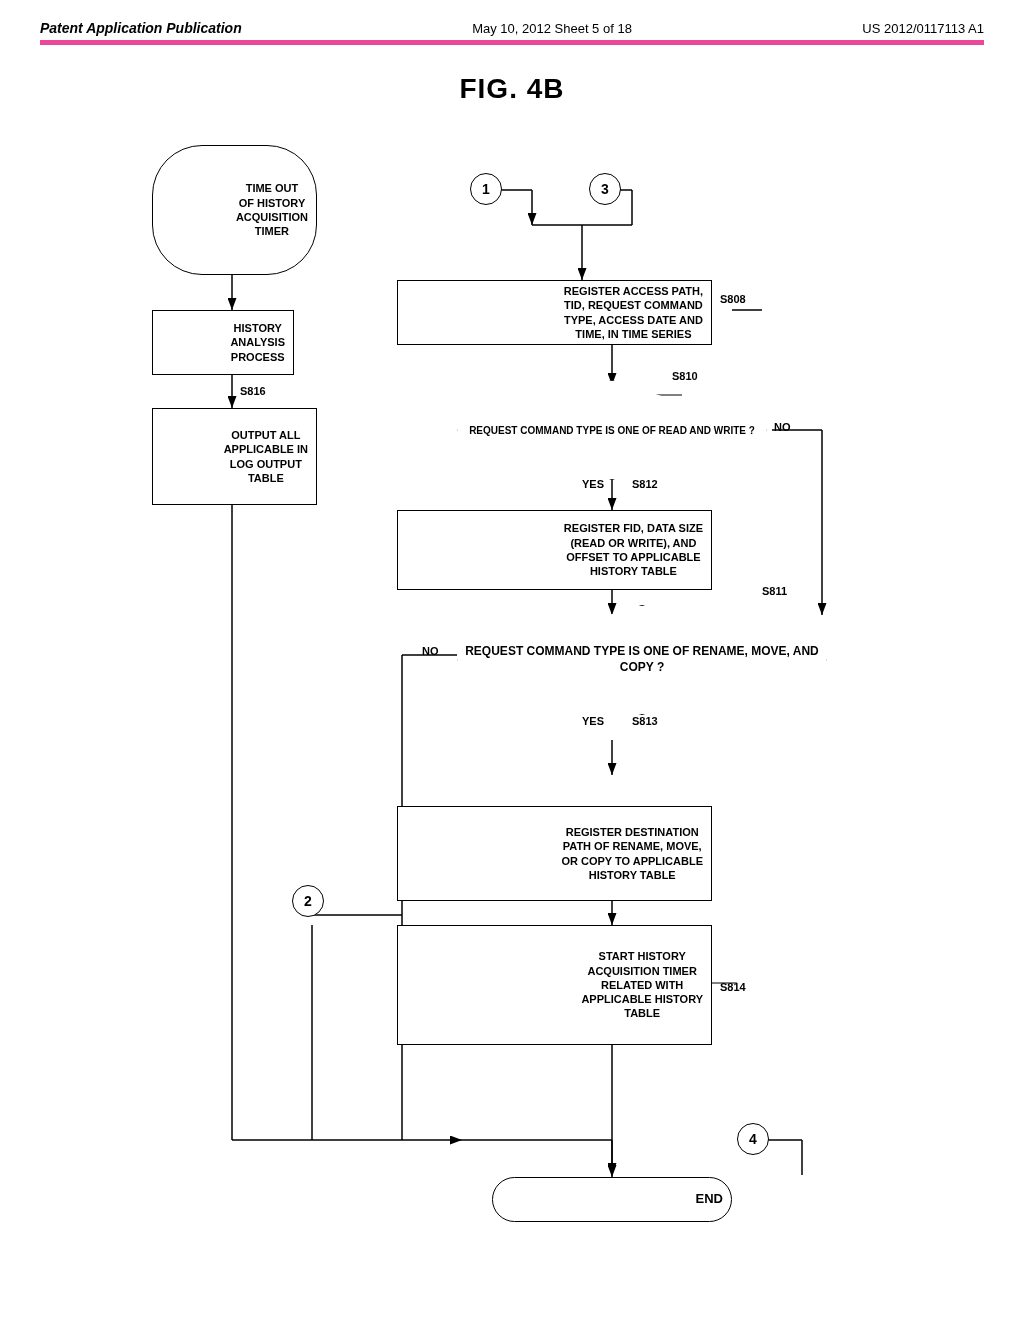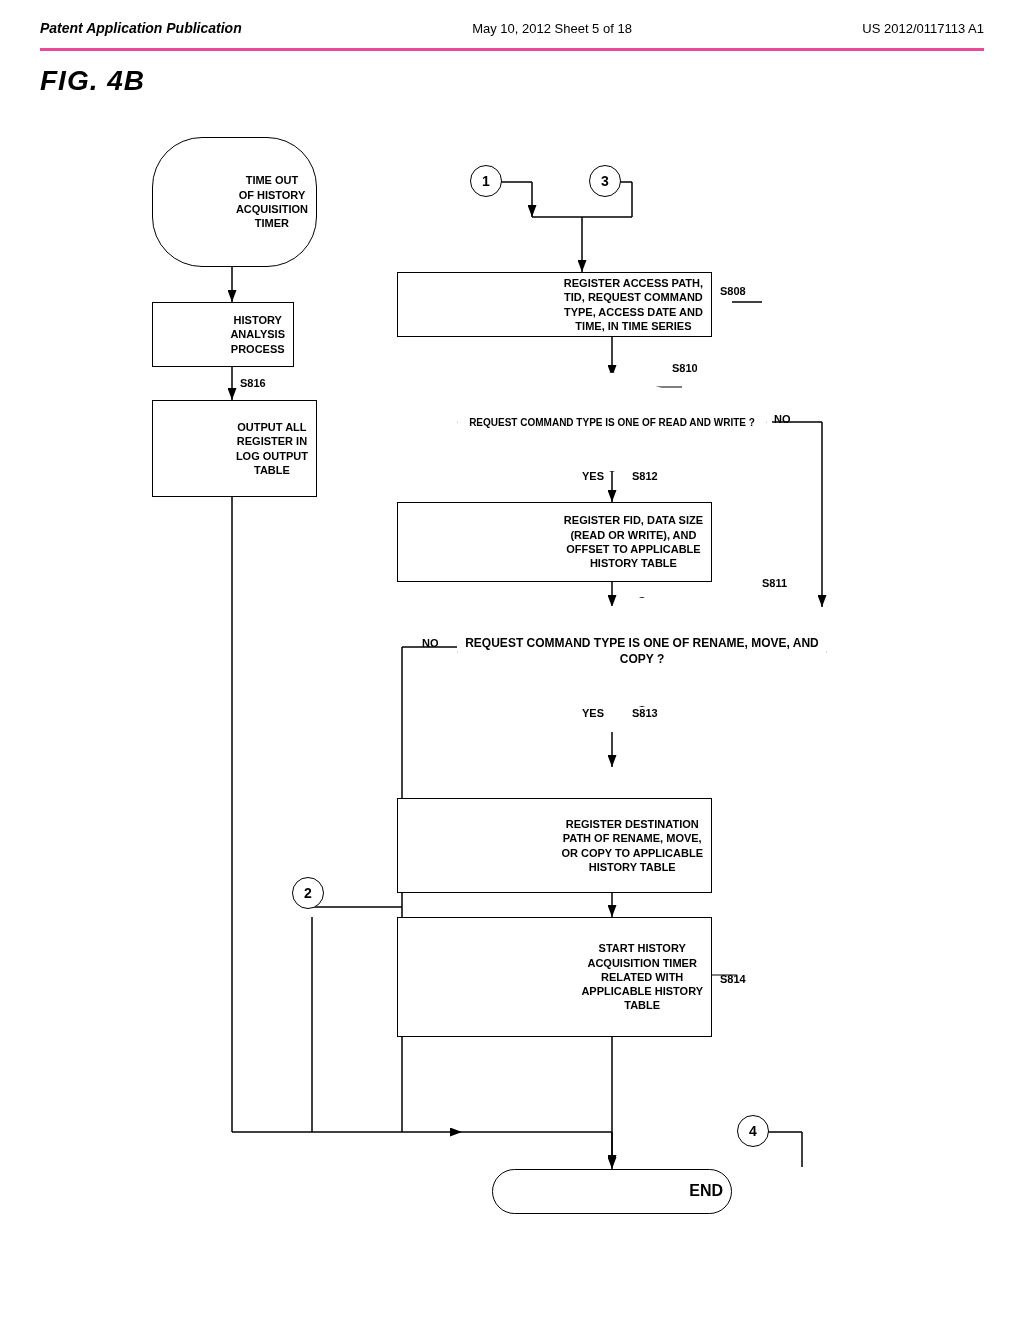--- a/index.html
+++ b/index.html
@@ -16,44 +16,44 @@
       min-height: 1320px;
       background: #fff;
       padding: 20px 40px;
       position: relative;
     }
 
     .header {
       display: flex;
       justify-content: space-between;
       align-items: baseline;
-      border-bottom: 3px solid #ec4899;
-      padding-bottom: 12px;
+      border-bottom: 5px solid #ec4899;
+      padding-bottom: 4px;
       margin-bottom: 10px;
     }
 
     .header-left {
       font-size: 14px;
       font-style: italic;
       font-weight: bold;
     }
 
     .header-center {
       font-size: 13px;
     }
 
     .header-right {
       font-size: 13px;
     }
 
     .fig-title {
+      text-align: center;
       font-size: 28px;
       font-weight: bold;
-      font-style: italic;
-      margin: 14px 0 20px 0;
+      margin: 28px 0 20px 0;
       letter-spacing: 1px;
     }
 
     .diagram-container {
       position: relative;
       width: 820px;
       margin: 0 auto;
       height: 1100px;
     }
 
@@ -203,21 +203,21 @@
     <div class="box" style="left:50px; top:185px; width:142px; height:65px;">
       <span style="white-space:pre-line; font-size:11px; font-weight:bold;">HISTORY
 ANALYSIS
 PROCESS</span>
     </div>
 
     <span class="label-text" style="left:138px; top:260px;">S816</span>
 
     <div class="box" style="left:50px; top:283px; width:165px; height:97px;">
       <span style="white-space:pre-line; font-size:11px; font-weight:bold;">OUTPUT ALL
-REGISTER IN
+APPLICABLE IN
 LOG OUTPUT
 TABLE</span>
     </div>
 
     <div class="box" style="left:295px; top:155px; width:315px; height:65px;">
       <span style="white-space:pre-line; font-size:11px; font-weight:bold;">REGISTER ACCESS PATH,
 TID, REQUEST COMMAND
 TYPE, ACCESS DATE AND
 TIME, IN TIME SERIES</span>
     </div>
@@ -293,17 +293,17 @@
 APPLICABLE HISTORY
 TABLE</span>
     </div>
     <span class="label-text" style="left:618px; top:856px;">S814</span>
 
     <div class="circle" style="left:635px; top:998px;">
       <span>4</span>
     </div>
 
     <div class="box rounded" style="left:390px; top:1052px; width:240px; height:45px; border-radius:30px;">
-      <span style="font-size:16px; font-weight:bold;">END</span>
+      <span style="font-size:13px; font-weight:bold;">END</span>
     </div>
 
   </div>
 </div>
 
 </body></html>

